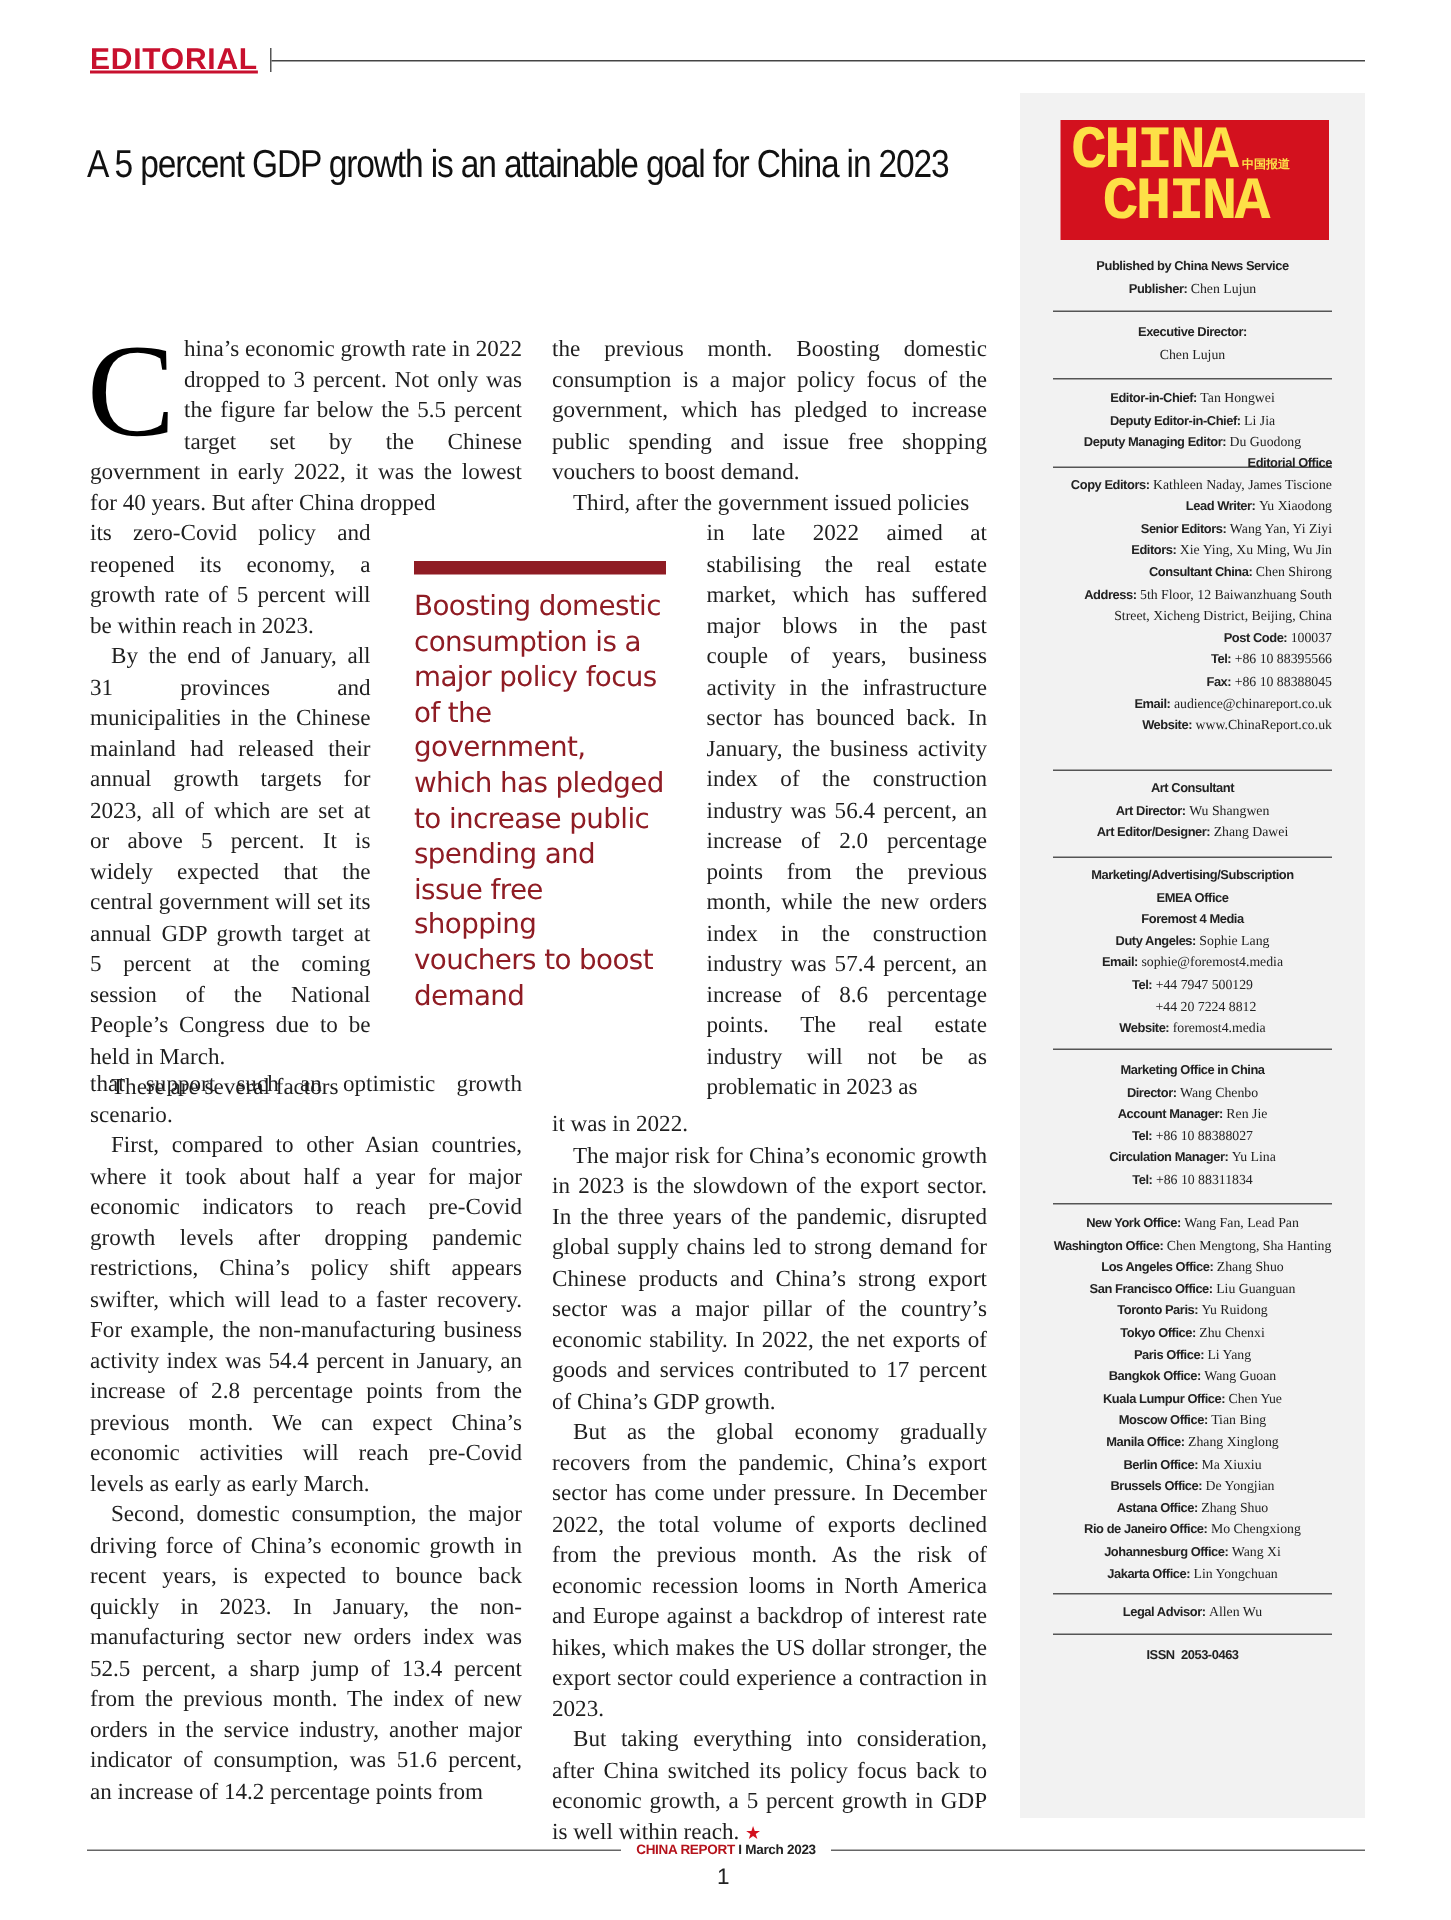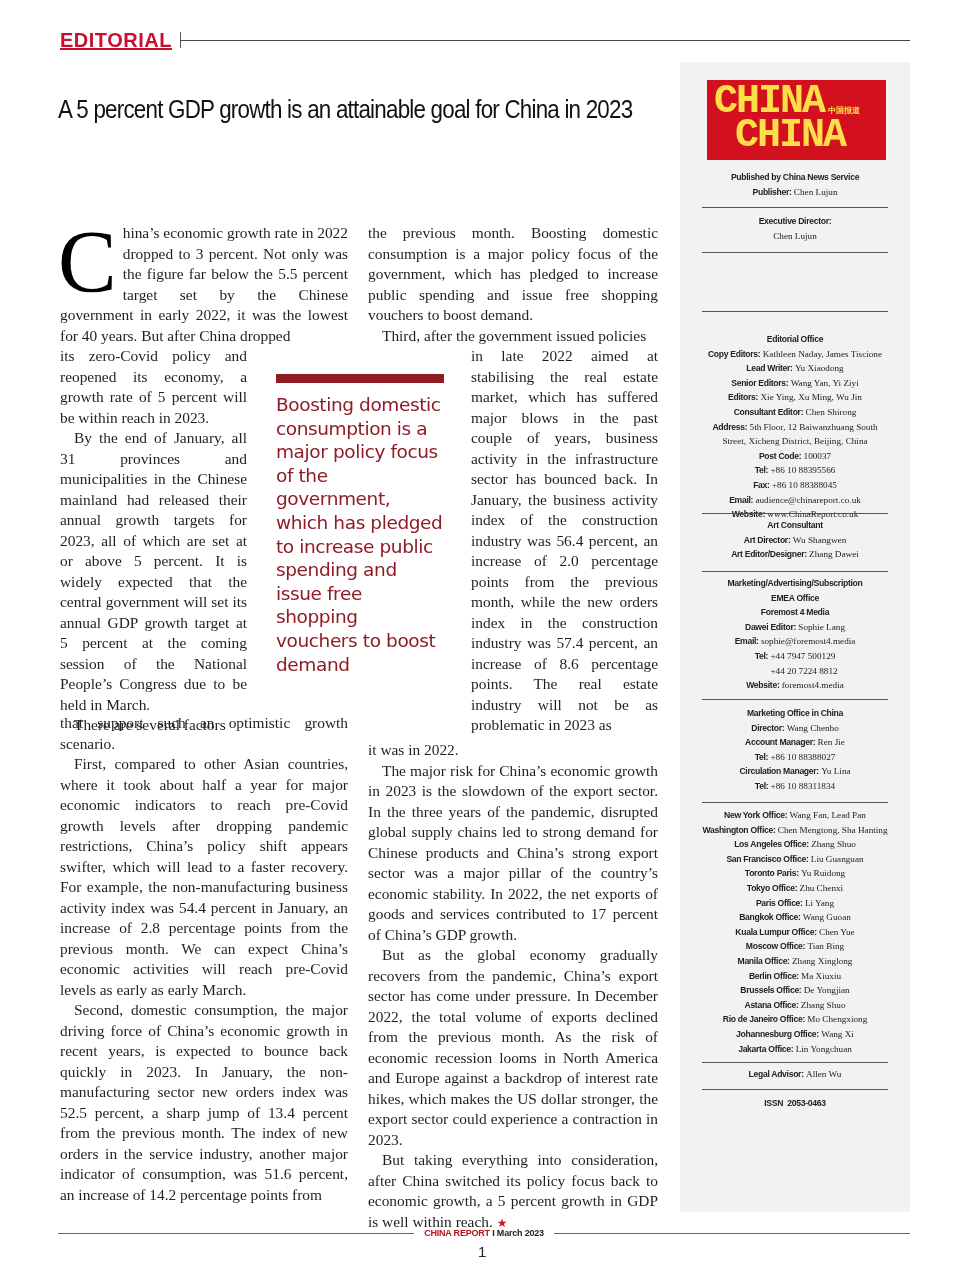--- a/index.html
+++ b/index.html
@@ -106,29 +106,34 @@
     <div><span class="lbl">Publisher:</span> <span class="val">Chen Lujun</span></div>
   </div>
   <div class="mast-rule" style="top:145px;"></div>
 
   <div class="mast-block" style="top:152px;">
     <div class="lbl">Executive Director:</div>
     <div class="val">Chen Lujun</div>
   </div>
   <div class="mast-rule" style="top:190px;"></div>
 
+  <div class="mast-block" style="top:196px;">
+    <div><span class="lbl">Editor-in-Chief:</span> <span class="val">Tan Hongwei</span></div>
+    <div><span class="lbl">Deputy Editor-in-Chief:</span> <span class="val">Li Jia</span></div>
+    <div><span class="lbl">Deputy Managing Editor:</span> <span class="val">Du Guodong</span></div>
+  </div>
   <div class="mast-rule" style="top:249px;"></div>
 
-  <div class="mast-block" style="top:270px;">
+  <div class="mast-block" style="top:239px;text-align:right;">
     <div class="lbl">Editorial Office</div>
     <div><span class="lbl">Copy Editors:</span> <span class="val">Kathleen Naday, James Tiscione</span></div>
     <div><span class="lbl">Lead Writer:</span> <span class="val">Yu Xiaodong</span></div>
     <div><span class="lbl">Senior Editors:</span> <span class="val">Wang Yan, Yi Ziyi</span></div>
     <div><span class="lbl">Editors:</span> <span class="val">Xie Ying, Xu Ming, Wu Jin</span></div>
-    <div><span class="lbl">Consultant Editor:</span> <span class="val">Chen Shirong</span></div>
+    <div><span class="lbl">Consultant China:</span> <span class="val">Chen Shirong</span></div>
     <div><span class="lbl">Address:</span> <span class="val">5th Floor, 12 Baiwanzhuang South</span></div>
     <div class="val">Street, Xicheng District, Beijing, China</div>
     <div><span class="lbl">Post Code:</span> <span class="val">100037</span></div>
     <div><span class="lbl">Tel:</span> <span class="val">+86 10 88395566</span></div>
     <div><span class="lbl">Fax:</span> <span class="val">+86 10 88388045</span></div>
     <div><span class="lbl">Email:</span> <span class="val">audience@chinareport.co.uk</span></div>
     <div><span class="lbl">Website:</span> <span class="val">www.ChinaReport.co.uk</span></div>
   </div>
   <div class="mast-rule" style="top:451px;"></div>
 
@@ -136,21 +141,21 @@
     <div class="lbl">Art Consultant</div>
     <div><span class="lbl">Art Director:</span> <span class="val">Wu Shangwen</span></div>
     <div><span class="lbl">Art Editor/Designer:</span> <span class="val">Zhang Dawei</span></div>
   </div>
   <div class="mast-rule" style="top:509px;"></div>
 
   <div class="mast-block" style="top:514px;">
     <div class="lbl">Marketing/Advertising/Subscription</div>
     <div class="lbl">EMEA Office</div>
     <div class="lbl">Foremost 4 Media</div>
-    <div><span class="lbl">Dawei Editor:</span> <span class="val">Sophie Lang</span></div>
+    <div><span class="lbl">Duty Angeles:</span> <span class="val">Sophie Lang</span></div>
     <div><span class="lbl">Email:</span> <span class="val">sophie@foremost4.media</span></div>
     <div><span class="lbl">Tel:</span> <span class="val">+44 7947 500129</span></div>
     <div class="val" style="padding-left:18px;">+44 20 7224 8812</div>
     <div><span class="lbl">Website:</span> <span class="val">foremost4.media</span></div>
   </div>
   <div class="mast-rule" style="top:637px;"></div>
 
   <div class="mast-block" style="top:644px;">
     <div class="lbl">Marketing Office in China</div>
     <div><span class="lbl">Director:</span> <span class="val">Wang Chenbo</span></div>

